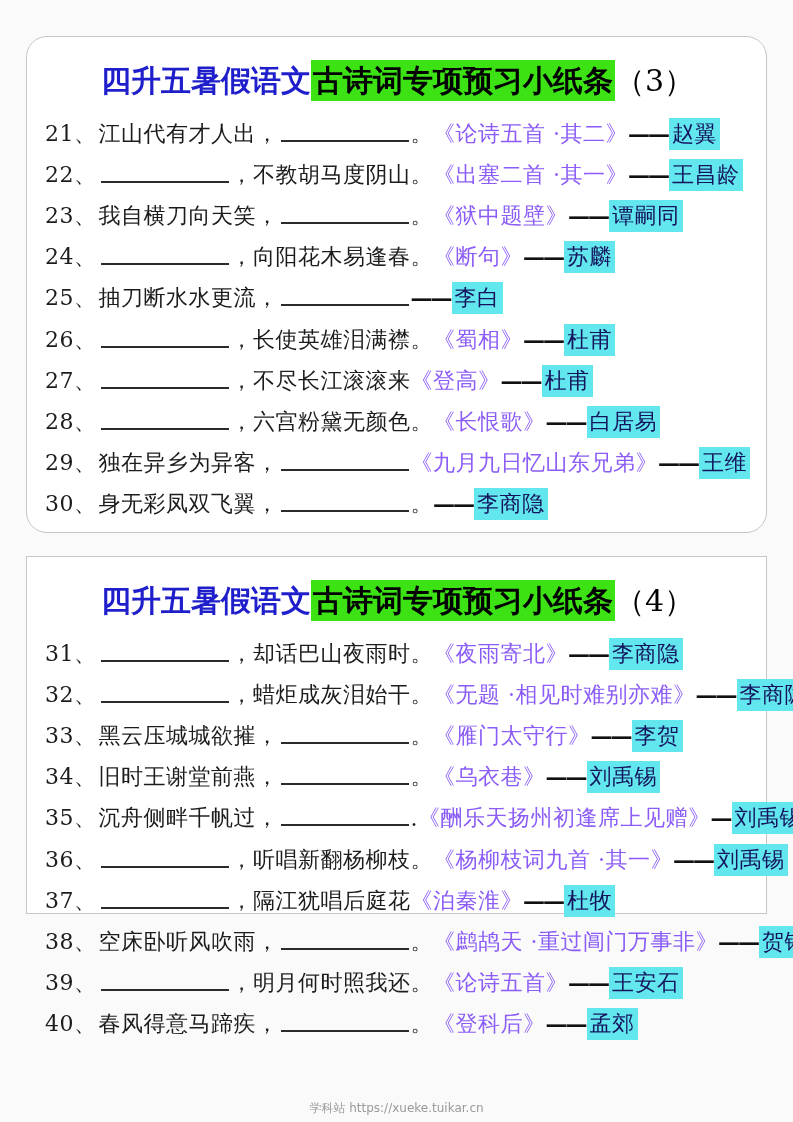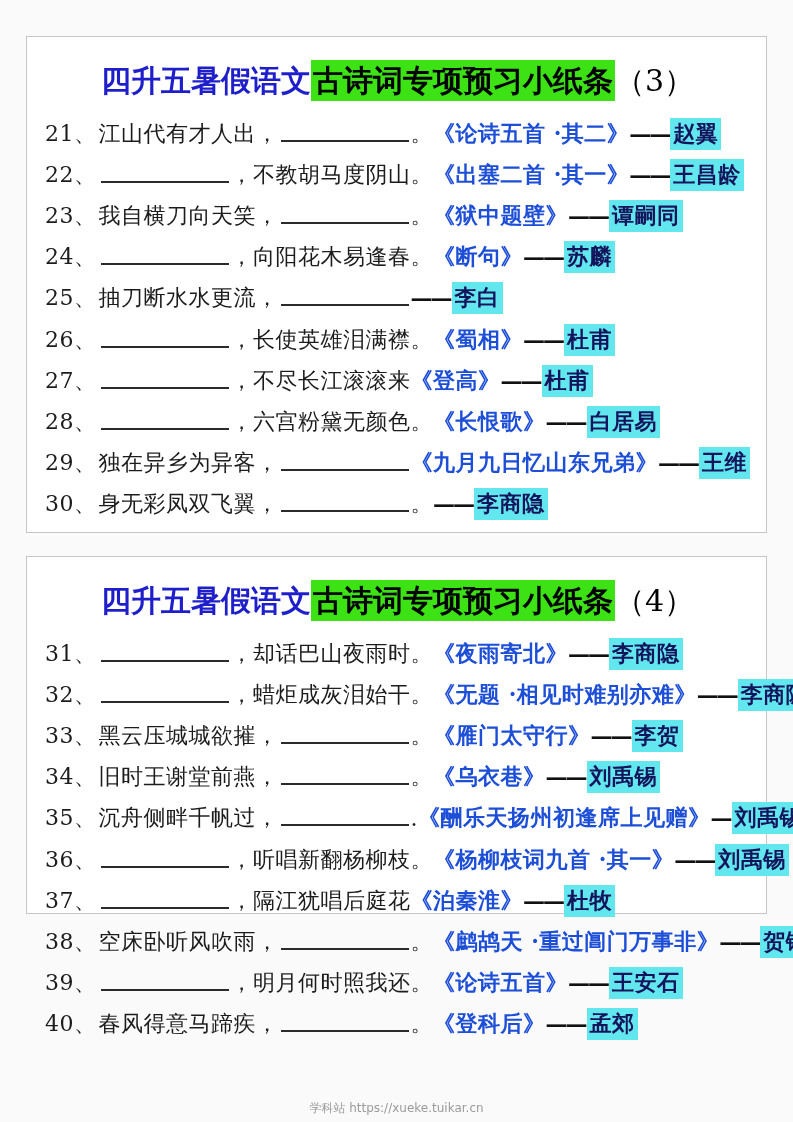--- a/index.html
+++ b/index.html
@@ -19,21 +19,21 @@
   .page{position:relative;width:793px;height:1122px;}
   .card{
     box-sizing:border-box;
     width:741px;
     margin-left:26px;
     background:#ffffff;
     border:1px solid #c6c6c6;
     padding:20px 16px 0 18px;
     height:497px;
   }
-  .card:first-child{margin-top:36px;}
+  .card:first-child{margin-top:36px;border-radius:21px;}
   .card + .card{margin-top:23px;height:358px;}
   .card-title{
     margin:2px 0 10px 0;
     text-align:center;
     font-size:30px;
     line-height:44px;
     font-weight:700;
     white-space:nowrap;
   }
   .t-blue{color:var(--title-blue);}
@@ -50,26 +50,26 @@
   }
   .num{margin-right:2px;}
   .blank{
     display:inline-block;
     width:128px;
     height:14px;
     border-bottom:2px solid #2b2b2b;
     margin:0 2px;
     flex:0 0 auto;
   }
-  .source{font-weight:700;color:#1d4ed8;}
+  .source{font-weight:400;color:#8b5cf6;}
   .dash{font-weight:700;letter-spacing:-2px;margin-right:1px;color:#111;}
   .author{
     background:var(--highlight-cyan);
     color:var(--author-navy);
-    font-weight:700;
+    font-weight:400;
     padding:1px 3px;
   }
   .footer{
     position:absolute;
     left:0;right:0;
     top:1064px;
     text-align:center;
     font-family:"DejaVu Sans","Liberation Sans",sans-serif;
     font-size:12px;
     color:#9a9a9a;

